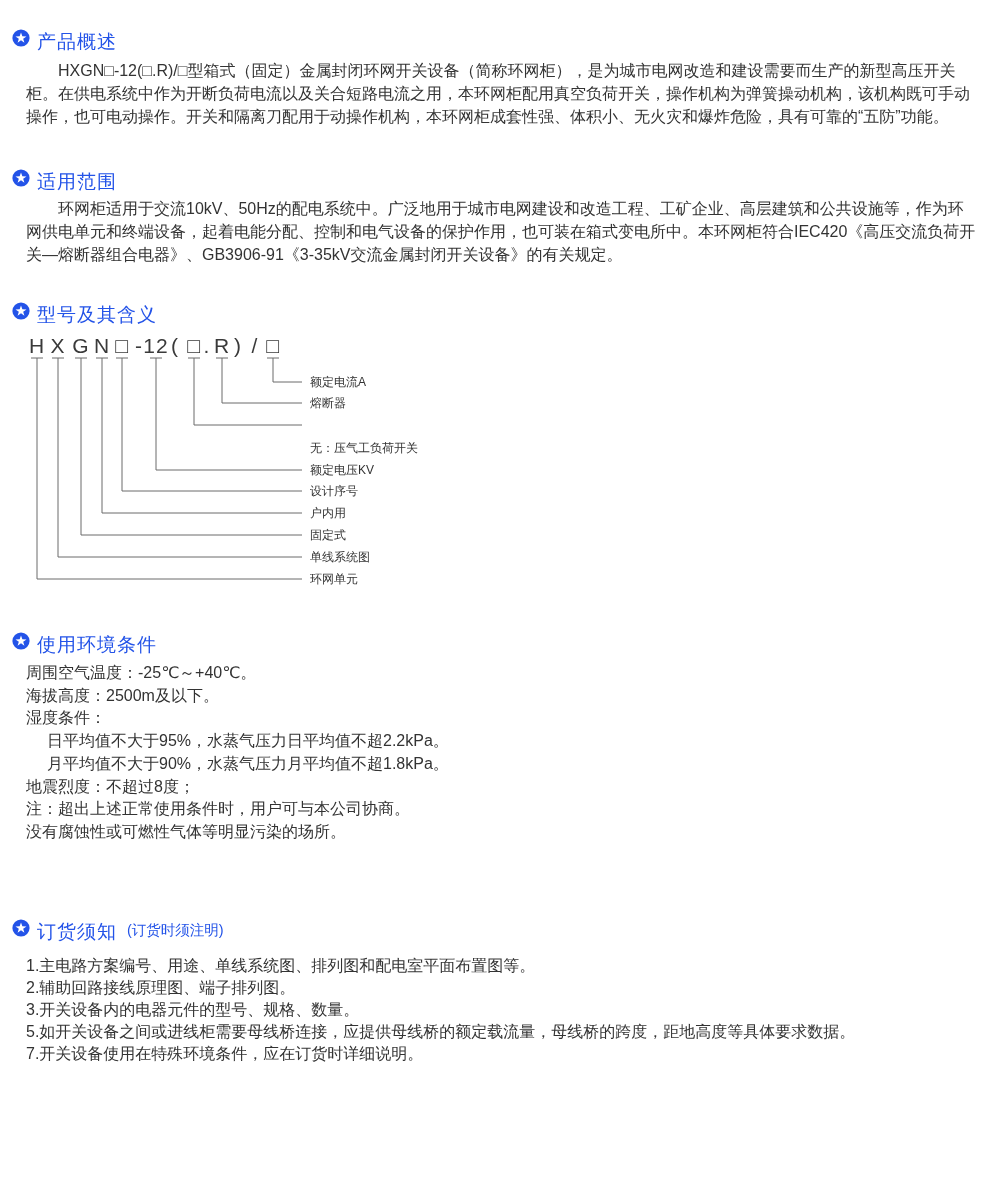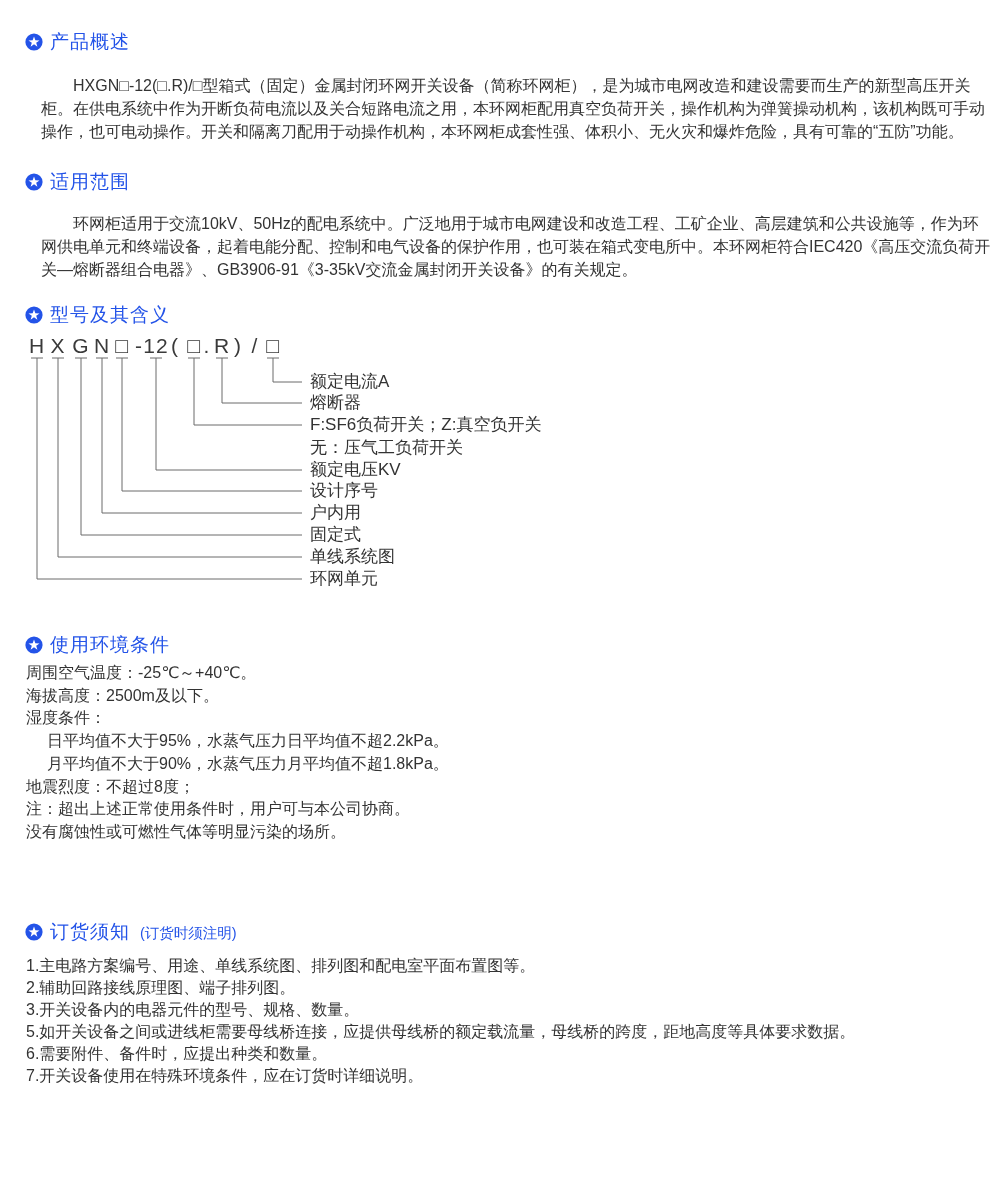--- a/index.html
+++ b/index.html
@@ -4,38 +4,38 @@
 <style>
   :root { --accent:#2353e8; --body:#333333; --line:#6b6b6b; }
   * { box-sizing: border-box; }
   html,body { margin:0; padding:0; }
   body {
     width:1000px; height:1177px; position:relative; background:#ffffff;
     font-family:"Liberation Sans","DejaVu Sans",sans-serif;
     color:var(--body);
   }
   .heading {
-    position:absolute; left:25px; display:flex; align-items:center; gap:7px;
+    position:absolute; left:12px; display:flex; align-items:flex-start; gap:7px;
     color:var(--accent); font-size:19px; letter-spacing:1px; white-space:nowrap;
   }
   .h-icon { width:18px; height:18px; display:block; flex:0 0 auto; }
   .h-note { font-size:14.5px; letter-spacing:0; margin-left:3px; padding-top:2px; }
   .para {
-    position:absolute; left:26px; width:950px; margin:15px;
+    position:absolute; left:26px; width:950px; margin:0;
     font-size:16px; line-height:23px; color:var(--body); text-indent:2em;
   }
   
   .diagram { position:absolute; left:0; top:330px; width:640px; height:262px; }
   .diagram svg.connectors { position:absolute; left:0; top:0; }
   .code-ch {
     position:absolute; top:4px; transform:translateX(-50%);
     font-size:21px; color:#3a3a3a; white-space:nowrap; letter-spacing:1px;
   }
   .dlabel {
-    position:absolute; left:310px; font-size:17px; line-height:22px;
+    position:absolute; left:310px; font-size:12px; line-height:22px;
     color:var(--body); white-space:nowrap;
   }
   
   .env-list { position:absolute; left:26px; top:662px; font-size:16px; line-height:22.7px; }
   .env-list .ind { padding-left:21px; }
   
   .order-list { position:absolute; left:26px; top:955px; font-size:16px; line-height:22px; }
   .env-list div, .order-list div { white-space:nowrap; }
 </style>
 </head>
@@ -91,21 +91,20 @@
     <path d="M96 28 H108 M102 28 V183 H302"></path>
     <path d="M116 28 H128 M122 28 V161 H302"></path>
     <path d="M150 28 H162 M156 28 V140 H302"></path>
     <path d="M188 28 H200 M194 28 V95 H302"></path>
     <path d="M216 28 H228 M222 28 V73 H302"></path>
     <path d="M267 28 H279 M273 28 V52 H302"></path>
   </svg>
 
   <div class="dlabel" style="top:41px">额定电流A</div>
   <div class="dlabel" style="top:62px">熔断器</div>
-  <div class="dlabel" style="top:84px">F:SF6负荷开关；Z:真空负开关</div>
   <div class="dlabel" style="top:107px">无：压气工负荷开关</div>
   <div class="dlabel" style="top:129px">额定电压KV</div>
   <div class="dlabel" style="top:150px">设计序号</div>
   <div class="dlabel" style="top:172px">户内用</div>
   <div class="dlabel" style="top:194px">固定式</div>
   <div class="dlabel" style="top:216px">单线系统图</div>
   <div class="dlabel" style="top:238px">环网单元</div>
 </div>
 
 <div class="heading" style="top:632px">
@@ -132,15 +131,14 @@
     <polygon fill="#ffffff" points="9,3.5 10.35,7.14 14.52,7.51 11.19,9.71 12.41,13.69 9,11.3 5.59,13.69 6.81,9.71 3.48,7.51 7.65,7.14"></polygon>
   </svg>
   <span>订货须知</span>
   <span class="h-note">(订货时须注明)</span>
 </div>
 <div class="order-list">
   <div>1.主电路方案编号、用途、单线系统图、排列图和配电室平面布置图等。</div>
   <div>2.辅助回路接线原理图、端子排列图。</div>
   <div>3.开关设备内的电器元件的型号、规格、数量。</div>
   <div>5.如开关设备之间或进线柜需要母线桥连接，应提供母线桥的额定载流量，母线桥的跨度，距地高度等具体要求数据。</div>
-  <div>6.需要附件、备件时，应提出种类和数量。</div>
   <div>7.开关设备使用在特殊环境条件，应在订货时详细说明。</div>
 </div>
 
 </body></html>

